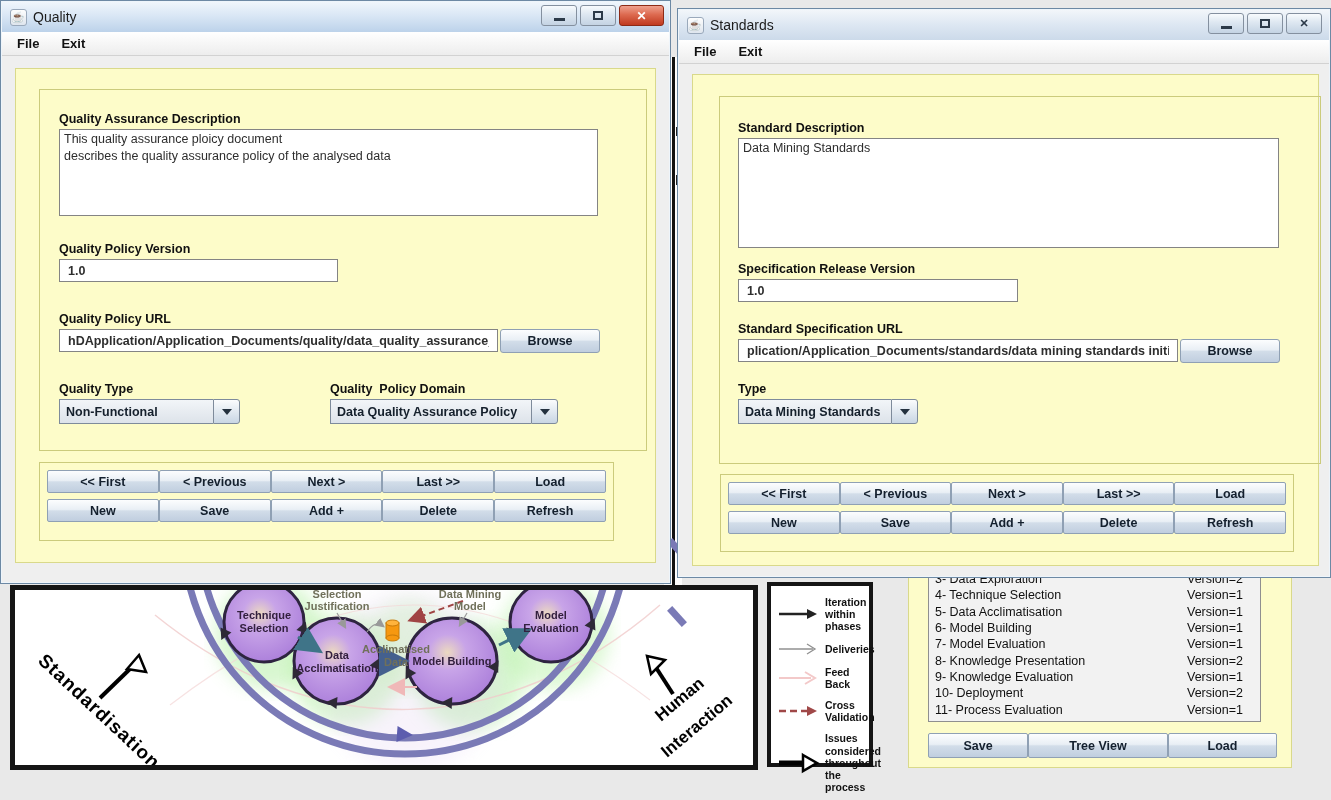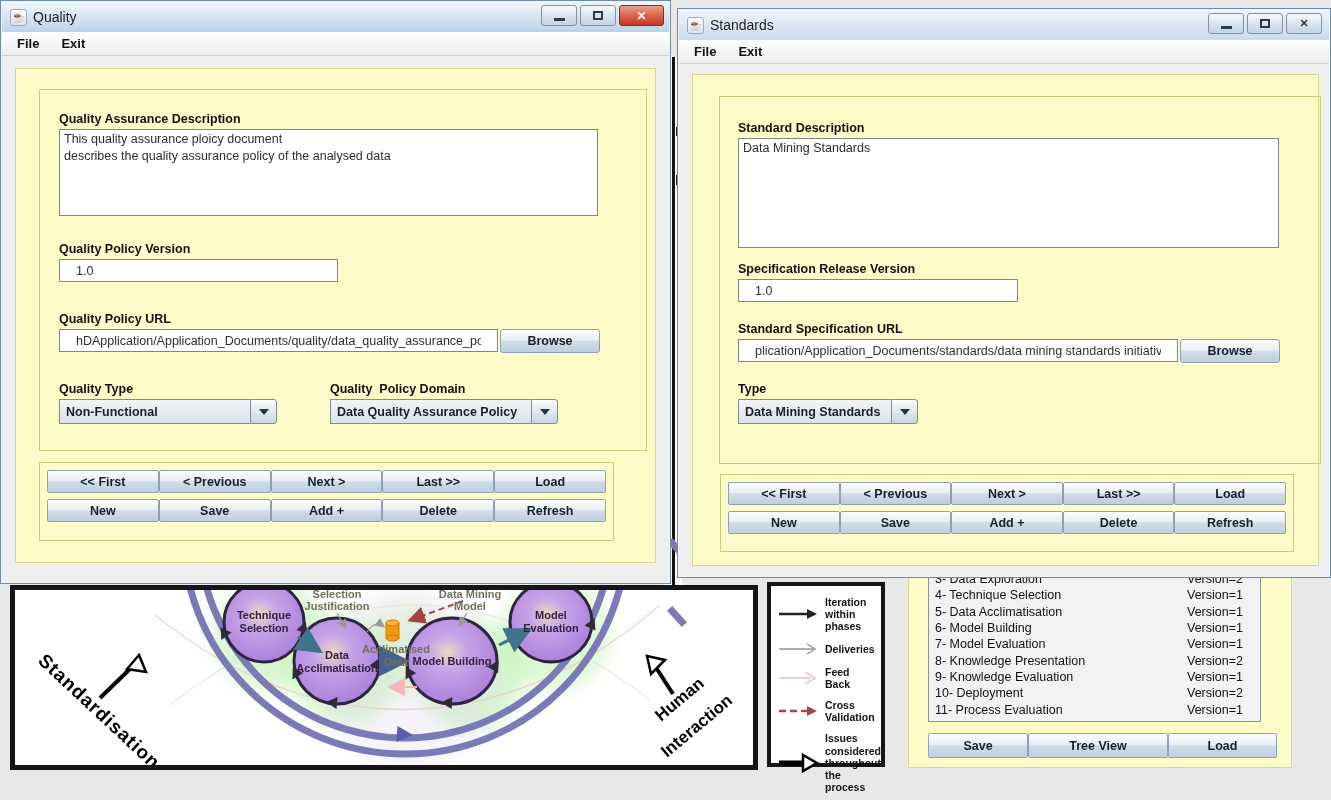--- a/index.html
+++ b/index.html
@@ -31,21 +31,21 @@
              display:flex; align-items:center; gap:4px; padding-left:6px; }
   .menu-item { font-size:13px; font-weight:bold; color:#111; padding:2px 9px; }
   .win-content { position:absolute; left:1px; right:1px; top:55px; bottom:1px; background:#efefef; }
 
   .yellow-panel { position:absolute; background:#fdfcc9; border:1px solid #d9d98b; }
   .groupbox { position:absolute; border:1px solid #cbcb7c; }
   .flabel { position:absolute; font-size:12.5px; font-weight:bold; color:#101010; white-space:pre; }
   .txt { position:absolute; border:1px solid #848484; background:#fff; color:#2e2e2e;
          font-family:"Liberation Sans",sans-serif; font-size:12.5px; padding:1px 4px;
          resize:none; overflow:hidden; line-height:1.35; }
-  input.txt { padding:2px 16px; }
+  input.txt { padding:2px 8px;font-weight:bold; }
 
   .nimbus-btn { border:1px solid #8fa0b4; border-radius:3px; color:#14202e;
                 font-family:"Liberation Sans",sans-serif; font-size:12.5px; font-weight:bold;
                 background:linear-gradient(#fcfdfe,#e9eff5 45%,#d2dde9 52%,#c0cedf);
                 display:flex; align-items:center; justify-content:center; }
   .btn-grid { position:absolute; display:grid; grid-template-columns:repeat(5,1fr);
               grid-template-rows:23px 23px; row-gap:6px; }
   .btn-grid .nimbus-btn { border-radius:2px; }
 
   .combo { position:absolute; display:flex; height:25px; }
@@ -55,21 +55,21 @@
                 display:flex; align-items:center; padding-left:6px; }
   .combo-arrow { width:27px; border:1px solid #7e8b9b; border-radius:0 3px 3px 0;
                  background:linear-gradient(#fbfcfd,#e4ebf2 45%,#c9d6e4);
                  display:flex; align-items:center; justify-content:center; }
   .combo-arrow span { width:0; height:0; border-left:5px solid transparent;
                  border-right:5px solid transparent; border-top:6px solid #24313f; }
 
   
   .diagram-box { position:absolute; left:10px; top:585px; width:748px; height:185px;
                  background:#fff; border:5px solid #151515; }
-  .legend-box { position:absolute; left:767px; top:582px; width:118px; height:185px;
+  .legend-box { position:absolute; left:767px; top:582px; width:106px; height:185px;
                 background:#fff; border:4px solid #151515; padding:10px 4px 4px 6px;
                 display:flex; flex-direction:column; gap:9px; }
   .legend-row { display:flex; align-items:center; gap:4px; }
   .legend-row svg { flex:0 0 44px; }
   .legend-label { font-size:10.5px; font-weight:bold; color:#111; line-height:1.15; }
 
   .bg-right-panel { position:absolute; left:908px; top:565px; width:384px; height:203px;
                     background:#fdfcc9; border:1px solid #d9d98b; }
   .phase-list { position:absolute; left:928px; top:570px; width:333px; height:152px;
                 background:#f2f2f2; border:1px solid #8f8f8f; overflow:hidden; }
@@ -383,21 +383,21 @@
 describes the quality assurance policy of the analysed data</textarea>
 
     <span class="flabel" style="left:57px; top:186px;">Quality Policy Version</span>
     <input class="txt" style="left: 57px; top: 203px; width: 279px; height: 23px;" value="1.0">
 
     <span class="flabel" style="left:57px; top:256px;">Quality Policy URL</span>
     <input class="txt" style="left: 57px; top: 273px; width: 439px; height: 23px;" value="hDApplication/Application_Documents/quality/data_quality_assurance_policy.txt">
     <div class="nimbus-btn" style="position:absolute; left:498px; top:273px; width:100px; height:24px;">Browse</div>
 
     <span class="flabel" style="left:57px; top:326px;">Quality Type</span>
-    <div class="combo" style="left:57px; top:343px; width:218px;">
+    <div class="combo" style="left:57px; top:343px; width:181px;">
       <div class="combo-body">Non-Functional</div>
       <div class="combo-arrow">
           <span></span>
         </div>
     </div>
     <span class="flabel" style="left:328px; top:326px;">Quality  Policy Domain</span>
     <div class="combo" style="left:328px; top:343px; width:228px;">
       <div class="combo-body">Data Quality Assurance Policy</div>
       <div class="combo-arrow">
           <span></span>

